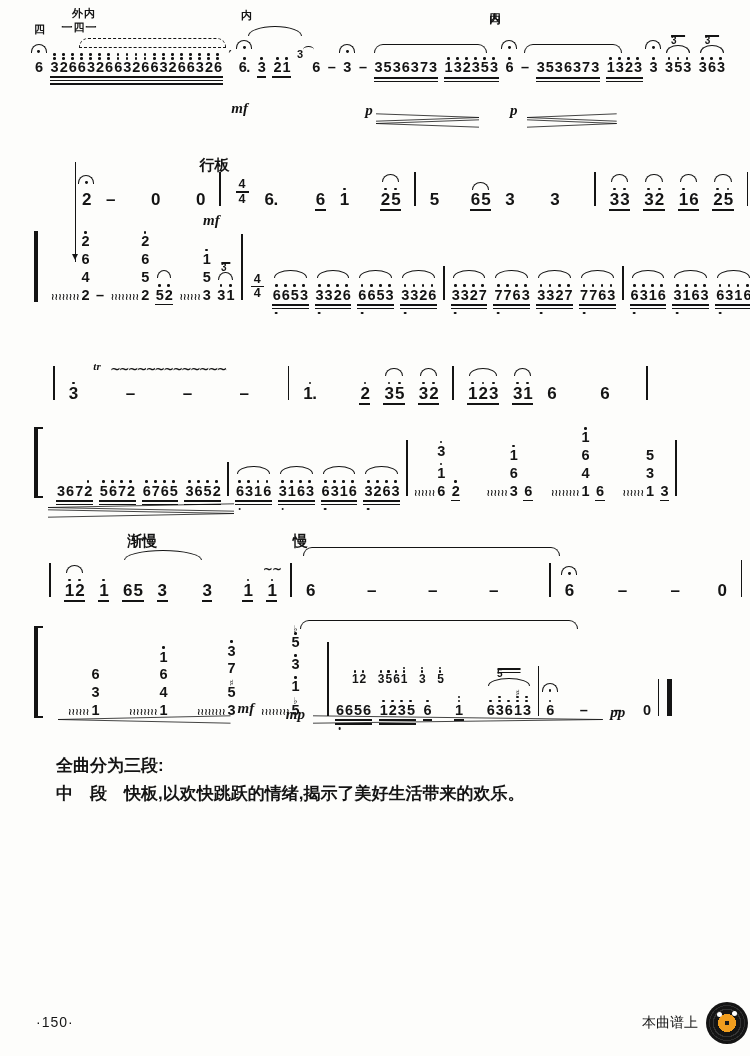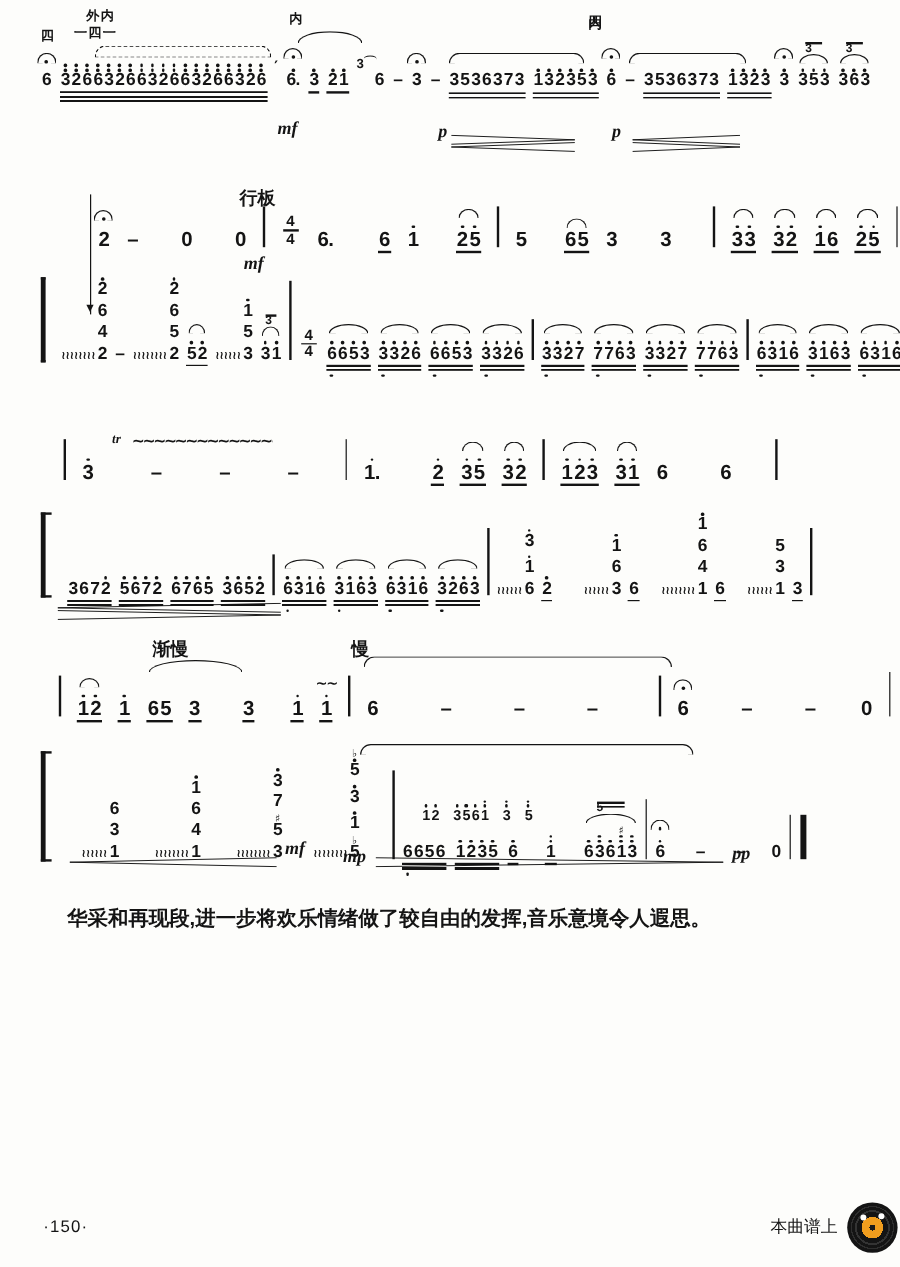--- a/index.html
+++ b/index.html
@@ -1922,21 +1922,22 @@
           <div class="hp" style="width: 42%; left: 40.5%; top: 178px;"><svg width="100%" height="9" viewBox="0 0 100 9" preserveAspectRatio="none">
               <line x1="100" y1="4.5" x2="0" y2="0.8" stroke="#141414" stroke-width="0.8" vector-effect="non-scaling-stroke"></line>
               <line x1="100" y1="4.5" x2="0" y2="8.2" stroke="#141414" stroke-width="0.8" vector-effect="non-scaling-stroke"></line>
             </svg></div>
           <span class="lbl dyn" style="left: 83.5%; top: 172px;">pp</span>
         </div>
       </div>
     </div>
 
   <div class="textblock">
-    <p>华采和再现段,进一步将欢乐情绪做了较自由的发挥,音乐意境令人遐思。</p>
+    <p>全曲分为三段:</p>
+    <p>中　段　快板,以欢快跳跃的情绪,揭示了美好生活带来的欢乐。</p>
   </div>
 
   <span class="pgnum">·150·</span>
   <div class="brandbox">
     <span class="credit">本曲谱上</span>
     <span class="disc"></span>
   </div>
 </div>
 
 </body></html>

